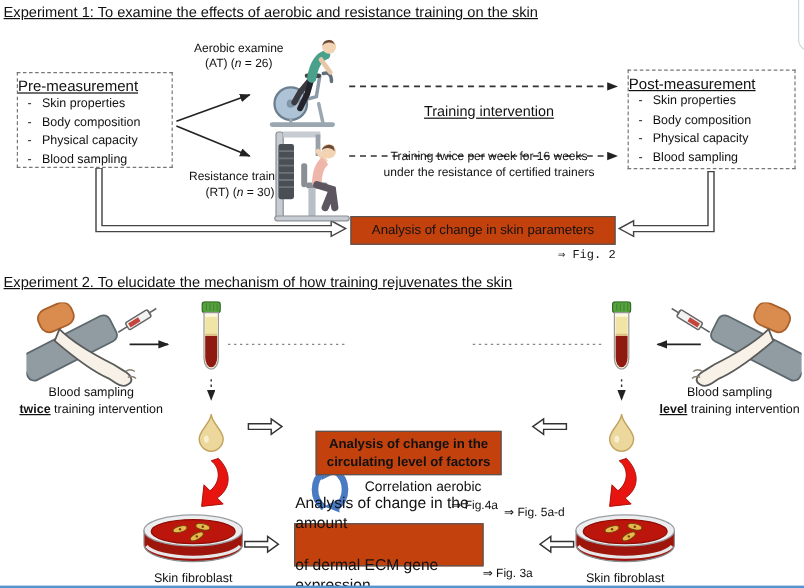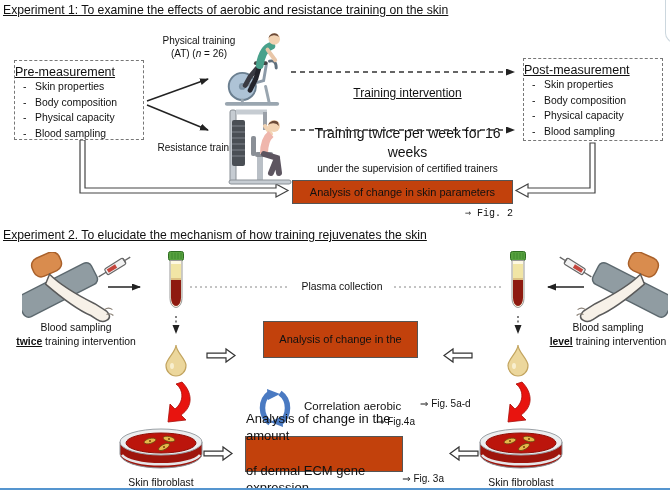--- a/index.html
+++ b/index.html
@@ -121,21 +121,21 @@
         <span class="d">-</span>
         <span>Physical capacity</span>
       </div>
     <div class="it">
         <span class="d">-</span>
         <span>Blood sampling</span>
       </div>
   </div>
 
   <div class="abs small-label" style="left:147px;top:34px;width:104px;">
-    <div>Physical training</div>
+    <div>Aerobic examine</div>
     <div><span>(AT) (</span><i>n</i><span> = 26)</span></div>
   </div>
   <svg class="abs" style="left:221px;top:26px;" width="62" height="84" viewBox="0 0 64 86">
     <g stroke-linecap="round">
       <circle cx="22" cy="62" r="14" fill="#aec3d6" stroke="#6b7f90" stroke-width="2"></circle>
       <circle cx="22" cy="62" r="3.5" fill="#7d93a6"></circle>
       <path d="M6,80 H58" stroke="#9aa6b0" stroke-width="4"></path>
       <path d="M22,76 V80 M46,62 L50,80" stroke="#9aa6b0" stroke-width="3" fill="none"></path>
       <path d="M22,62 L44,56 L47,38 M34,59 L40,40" stroke="#8c9aa8" stroke-width="3" fill="none"></path>
       <path d="M50,36 q7,-2 7,7" stroke="#5f6f7c" stroke-width="3" fill="none"></path>
@@ -144,20 +144,21 @@
       <path d="M40,40 L36,54 L30,66" stroke="#23232b" stroke-width="5" fill="none"></path>
       <path d="M40,40 C42,28 46,22 52,20" stroke="#49a18b" stroke-width="8" fill="none"></path>
       <path d="M48,24 L56,35" stroke="#e8c6a8" stroke-width="4"></path>
       <circle cx="55" cy="13" r="6" fill="#f2d3b3"></circle>
       <path d="M49,12 a6,6 0 0 1 9,-4 l2,3 a8,8 0 0 0 -11,1 Z" fill="#6b4a38"></path>
     </g>
   </svg>
 
   <div class="abs small-label" style="left:144px;top:141px;width:112px;">
     <div>Resistance training</div>
+    <div><span>(RT) (</span><i>n</i><span> = 30)</span></div>
   </div>
   <svg class="abs" style="left:227px;top:106px;" width="66" height="80" viewBox="0 0 66 80">
     <g>
       <rect x="3" y="4" width="6" height="72" rx="2" fill="#c6ccd2" stroke="#8a9096"></rect>
       <path d="M9,6 H40" stroke="#c6ccd2" stroke-width="5"></path>
       <rect x="5" y="14" width="13" height="46" rx="2" fill="#4a4f55"></rect>
       <path d="M5,20 h13 M5,26 h13 M5,32 h13 M5,38 h13 M5,44 h13 M5,50 h13" stroke="#6d737a" stroke-width="1.5"></path>
       <path d="M38,6 L38,24" stroke="#9aa0a8" stroke-width="4"></path>
       <rect x="24" y="30" width="5" height="20" rx="2" fill="#8a8f96"></rect>
       <rect x="28" y="46" width="18" height="5" rx="2" fill="#8a8f96"></rect>
@@ -166,22 +167,22 @@
       <path d="M37,48 C37,38 39,32 44,28" stroke="#efb6ac" stroke-width="8" fill="none"></path>
       <circle cx="47" cy="20" r="6" fill="#f2d3b3"></circle>
       <path d="M41,19 a6.5,6.5 0 0 1 10,-3 l1,4 a8,8 0 0 0 -11,-1 Z" fill="#6b4a38"></path>
       <path d="M37,48 L50,52 L52,67 M50,52 L44,67" stroke="#5d5560" stroke-width="6" fill="none" stroke-linecap="round"></path>
       <rect x="2" y="74" width="62" height="4" rx="2" fill="#c6ccd2" stroke="#8a9096"></rect>
     </g>
   </svg>
 
   <div class="abs" style="left:295px;top:86px;width:225px;text-align:center;">
     <div class="u" style="font-size:12px;margin-bottom:2px;">Training intervention</div>
-    <div style="font-size:14px;line-height:1.35;margin-top:24px;">Training twice per week for 16 weeks</div>
-    <div style="font-size:10px;line-height:1.35;">under the supervision of certified trainers</div>
+    <div style="font-size:10px;line-height:1.35;margin-top:24px;">Training twice per week for 16 weeks</div>
+    <div style="font-size:10px;line-height:1.35;">under the resistance of certified trainers</div>
   </div>
 
   <div class="abs solid-box" style="left:292px;top:180px;width:221px;height:24px;font-size:11px;">
     <div>Analysis of change in skin parameters</div>
   </div>
   <div class="abs figref" style="left:443px;top:207px;width:70px;font-family:Liberation Mono, monospace;">⇒ Fig. 2</div>
 
   <div class="abs exp-title" style="left:3px;top:228px;">Experiment 2. To elucidate the mechanism of how training rejuvenates the skin</div>
 
   <svg class="abs" style="left:22px;top:252px;" width="114" height="72" viewBox="0 0 116 72">
@@ -230,38 +231,38 @@
   </svg>
   <svg class="abs" style="left:506px;top:251px;" width="24" height="60" viewBox="0 0 24 60">
     <rect x="4.5" y="0.5" width="15" height="9" rx="2" fill="#57a13f" stroke="#2f6d22"></rect>
     <path d="M8,2 v6 M11,2 v6 M14,2 v6 M17,2 v6" stroke="#3e8a2e" stroke-width="1"></path>
     <path d="M6,9.5 h12 v38 a6,9 0 0 1 -12,0 Z" fill="#fdf8e2" stroke="#999" stroke-width="1"></path>
     <rect x="7" y="13" width="10" height="14" fill="#f1e5a5"></rect>
     <rect x="7" y="27" width="10" height="2" fill="#ddc183"></rect>
     <path d="M7,29 h10 v18 a5,8 0 0 1 -10,0 Z" fill="#8e1a10"></path>
   </svg>
 
-  <div class="abs caption" style="left:292px;top:280px;width:100px;">Plasma collection</div>
 
   <svg class="abs" style="left:163px;top:343px;" width="26" height="34" viewBox="0 0 26 34">
     <path d="M13,2 C13,9 3,16 3,22.5 a10,10.5 0 0 0 20,0 C23,16 13,9 13,2 Z" fill="#ecd79c" stroke="#c2a45f" stroke-width="1.2"></path>
     <ellipse cx="9" cy="23" rx="2" ry="3" fill="#f8efcf"></ellipse>
   </svg>
   <svg class="abs" style="left:505px;top:343px;" width="26" height="34" viewBox="0 0 26 34">
     <path d="M13,2 C13,9 3,16 3,22.5 a10,10.5 0 0 0 20,0 C23,16 13,9 13,2 Z" fill="#ecd79c" stroke="#c2a45f" stroke-width="1.2"></path>
     <ellipse cx="9" cy="23" rx="2" ry="3" fill="#f8efcf"></ellipse>
   </svg>
 
-  <div class="abs solid-box" style="left:263px;top:321px;width:155px;height:37px;font-size:11px;line-height:1.35;">
+  <div class="abs solid-box" style="left:263px;top:359px;width:155px;height:37px;font-size:11px;line-height:1.35;font-weight:bold;">
     <div>Analysis of change in the</div>
+    <div>circulating level of factors</div>
   </div>
   <div class="abs figref" style="left:345px;top:377px;width:70px;margin-top:39px;">⇒ Fig.4a</div>
 
   <div class="abs" style="left:304px;top:400px;font-size:11.5px;">Correlation aerobic</div>
-  <div class="abs" style="left:420px;top:398px;font-size:10px;">⇒ Fig. 5a-d</div>
+  <div class="abs" style="left:420px;top:422px;font-size:10px;">⇒ Fig. 5a-d</div>
 
   <div class="abs solid-box" style="left:245px;top:436px;width:158px;height:36px;font-size:13px;line-height:1.3;gap:18px;">
     <div>Analysis of change in the amount</div>
     <div>of dermal ECM gene expression</div>
   </div>
   <div class="abs figref" style="left:380px;top:473px;width:64px;">⇒ Fig. 3a</div>
 
   <svg class="abs" style="left:118px;top:426px;" width="86" height="50" viewBox="0 0 86 50">
     <path d="M2,16 L2,28 A41,14 0 0 0 84,28 L84,16 Z" fill="#9e150c" stroke="#8a8f94" stroke-width="1"></path>
     <path d="M4,29 A40,12 0 0 0 82,29" stroke="#e6e7e9" stroke-width="2.5" fill="none"></path>

